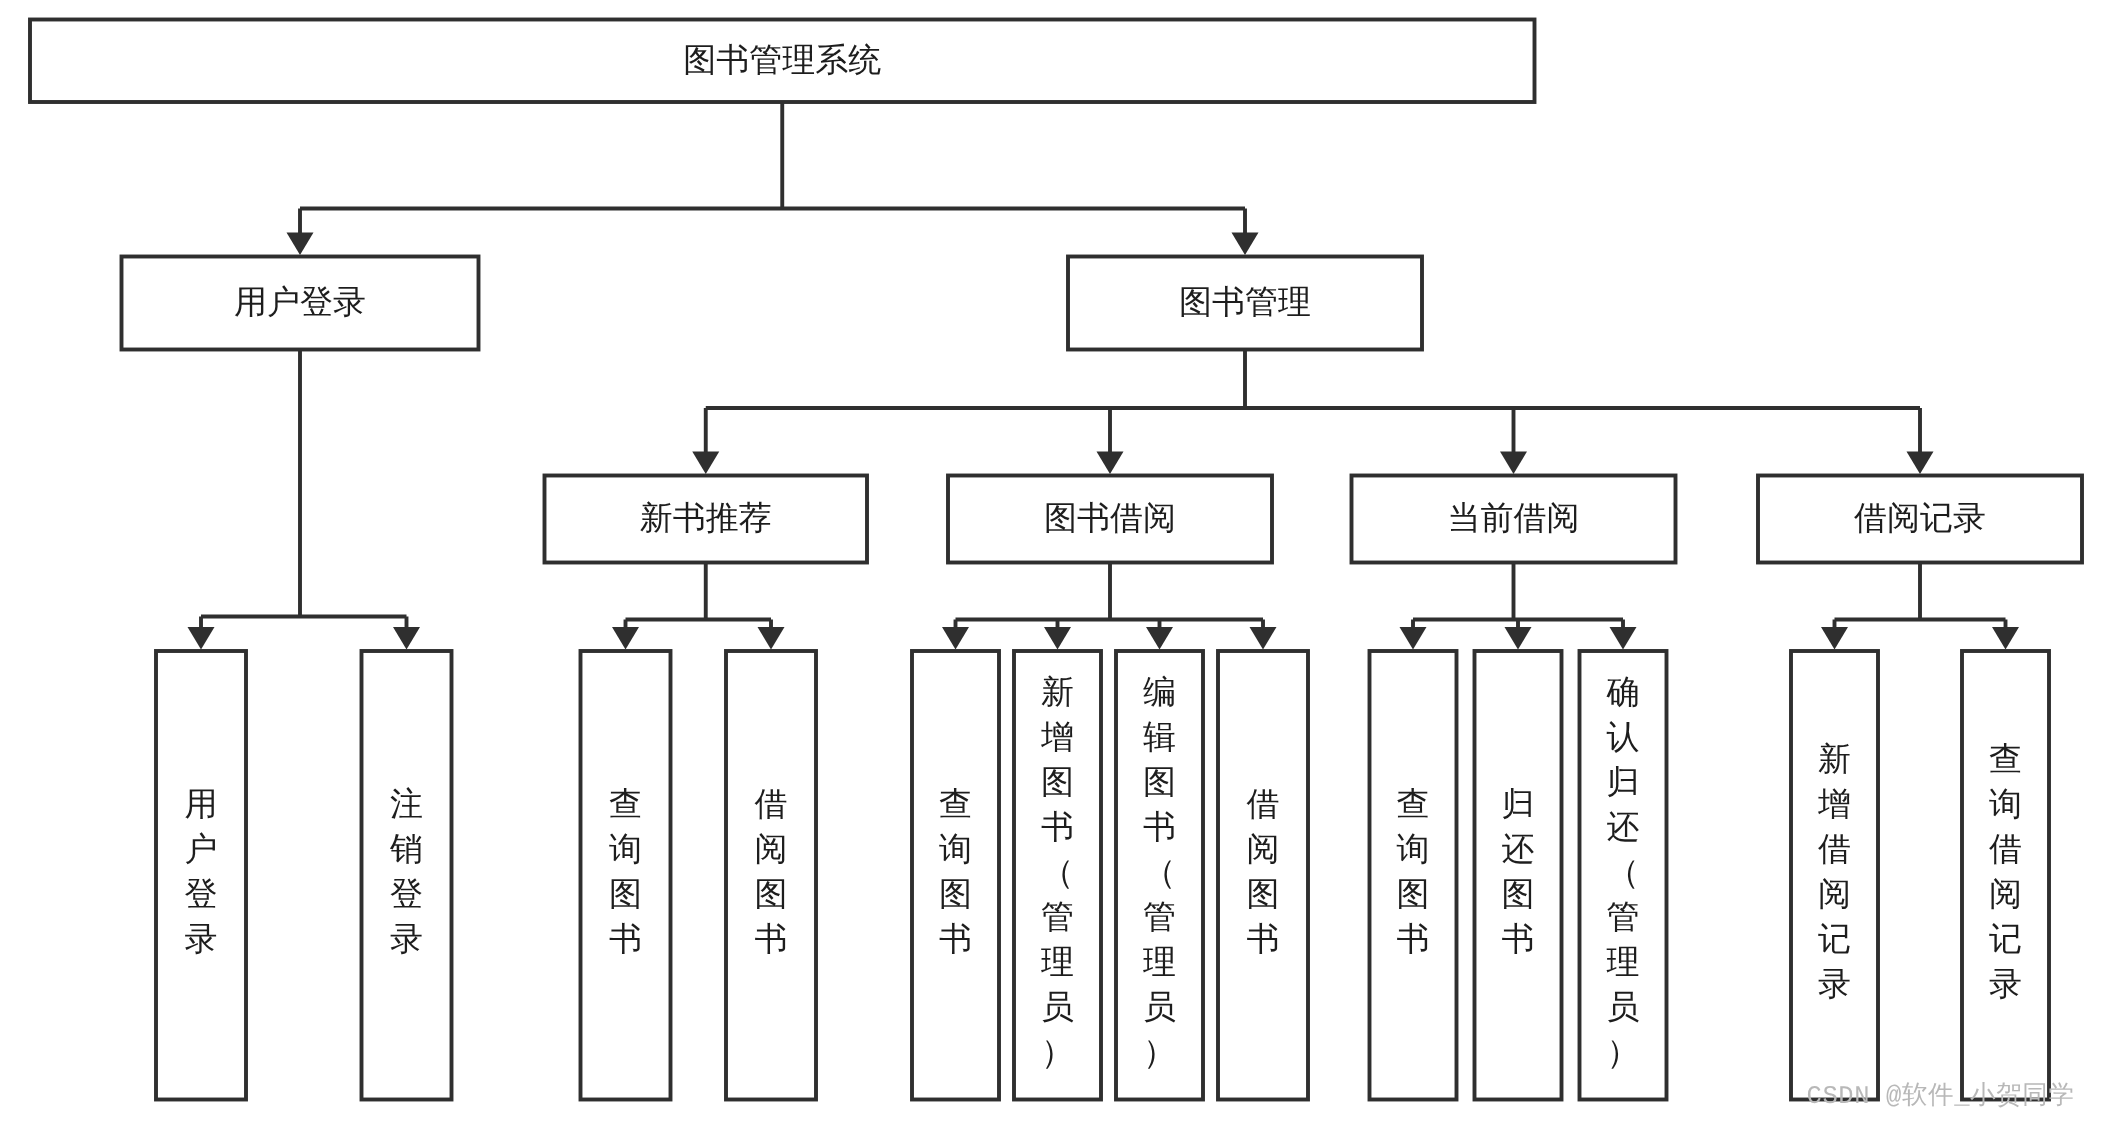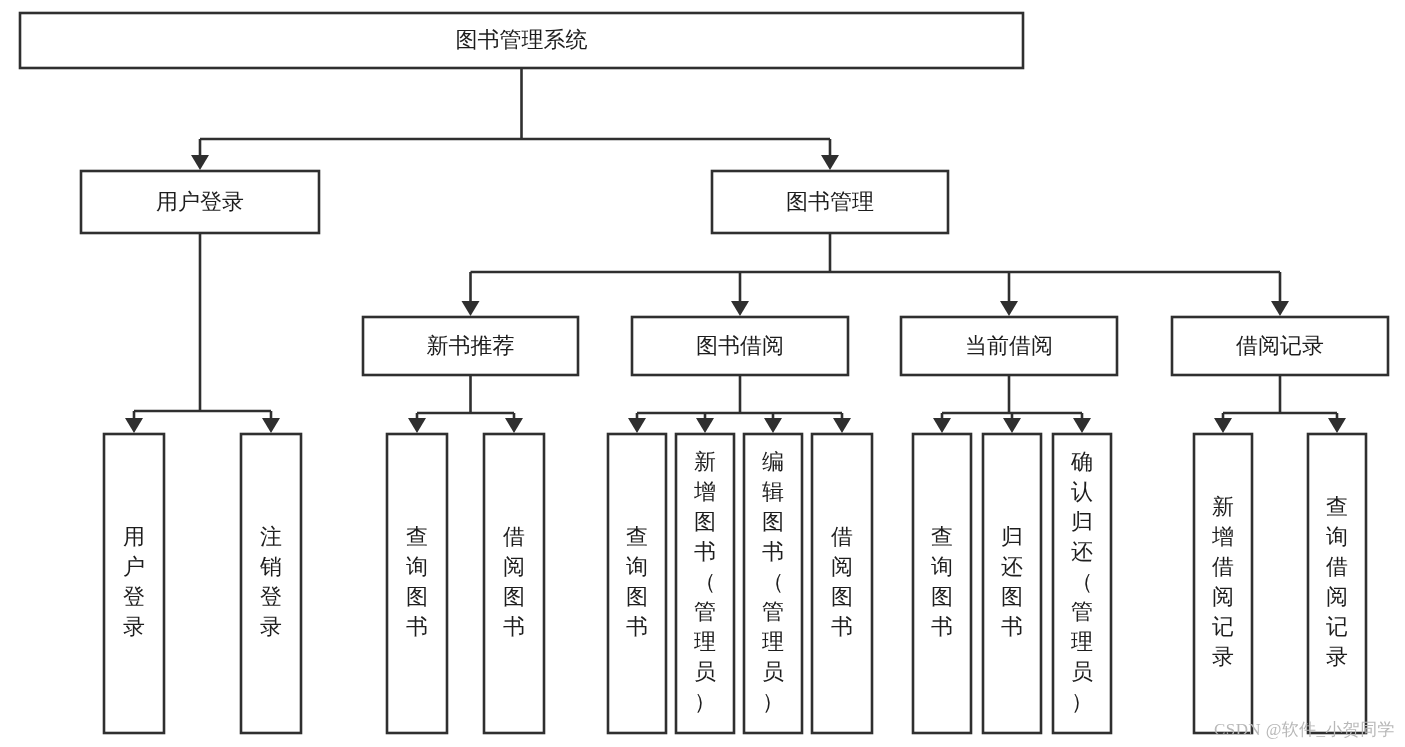--- a/index.html
+++ b/index.html
@@ -50,23 +50,23 @@
     dominant-baseline: middle;
   }
   .node-label-vertical {
     fill: #1d1d1d;
     font-family: "Liberation Sans", "DejaVu Sans", sans-serif;
     font-size: 22px;
     text-anchor: middle;
   }
   .watermark {
     position: absolute;
-    right: 10px;
+    right: 22px;
     bottom: 6px;
-    font-family: Liberation Serif, serif;
+    font-family: Liberation Mono, monospace;
     font-size: 17px;
     color: #b8b8b8;
     letter-spacing: 0.4px;
     white-space: nowrap;
     pointer-events: none;
   }
 </style>
 </head>
 <body>
 

